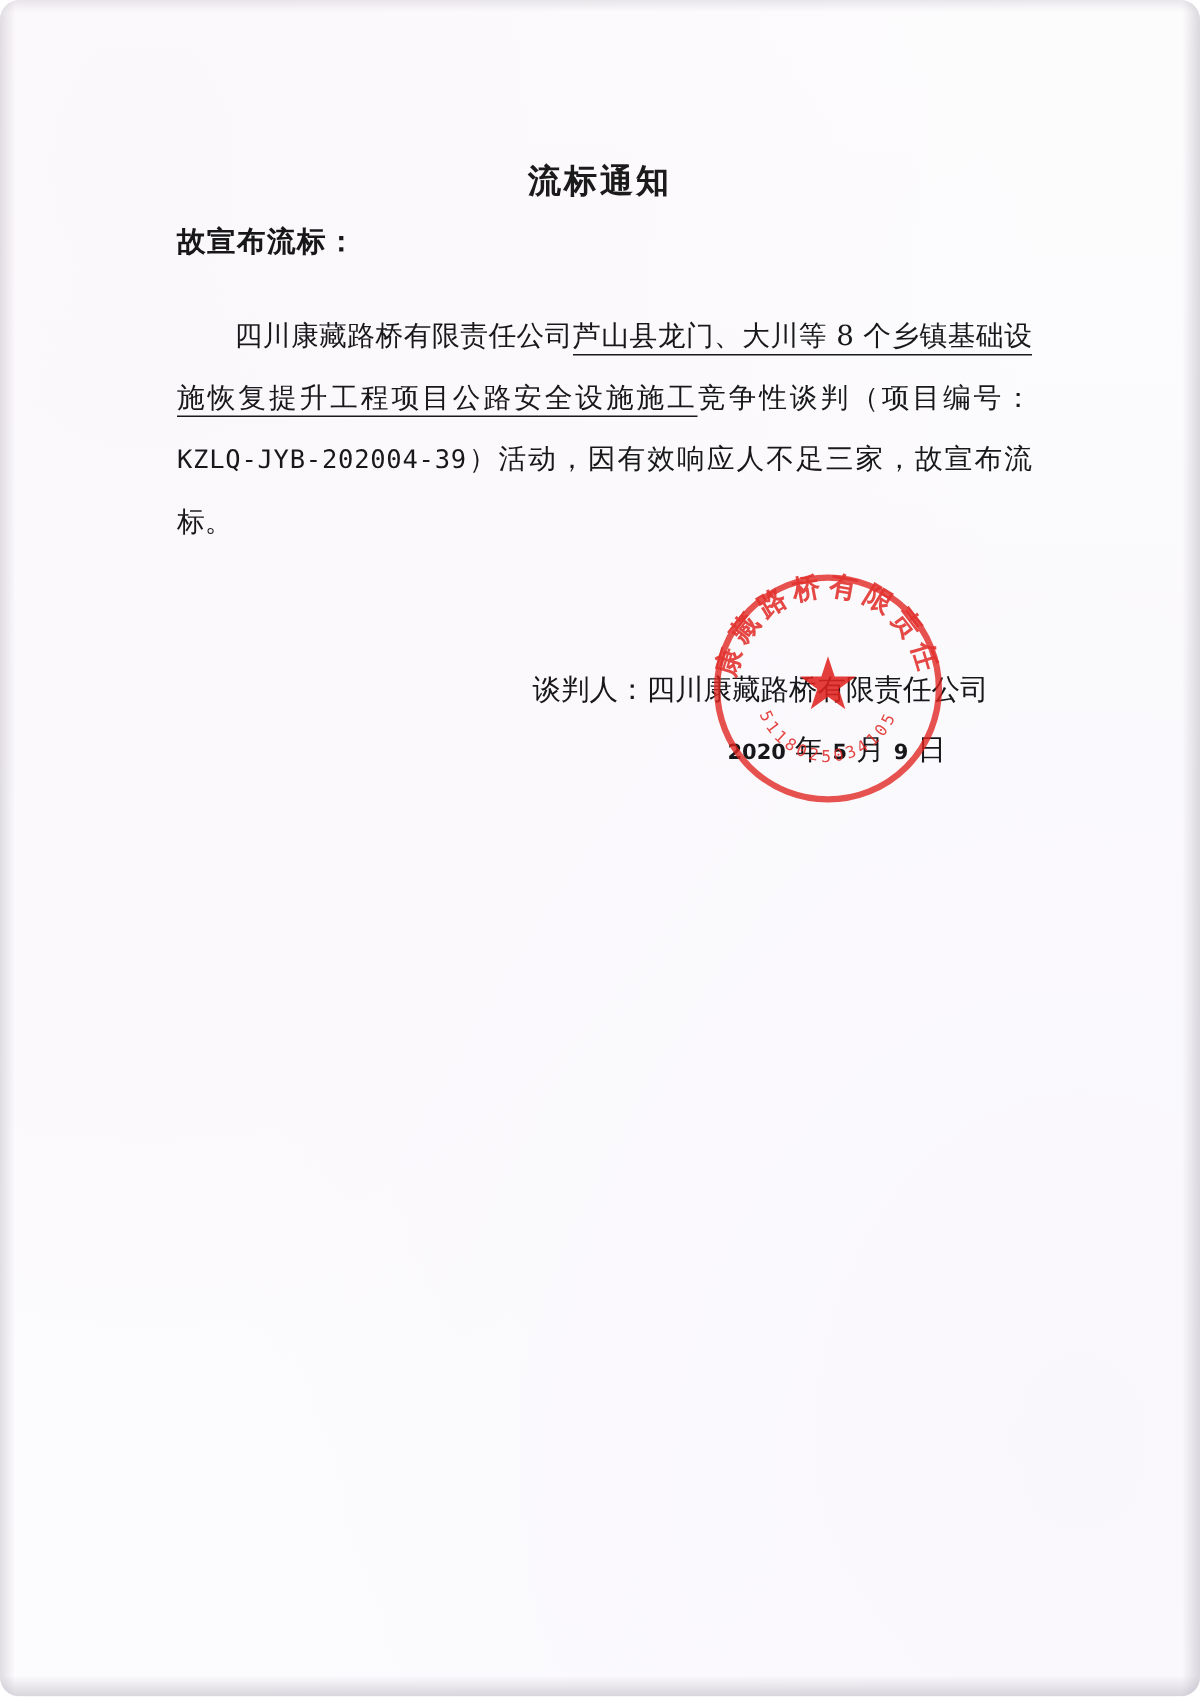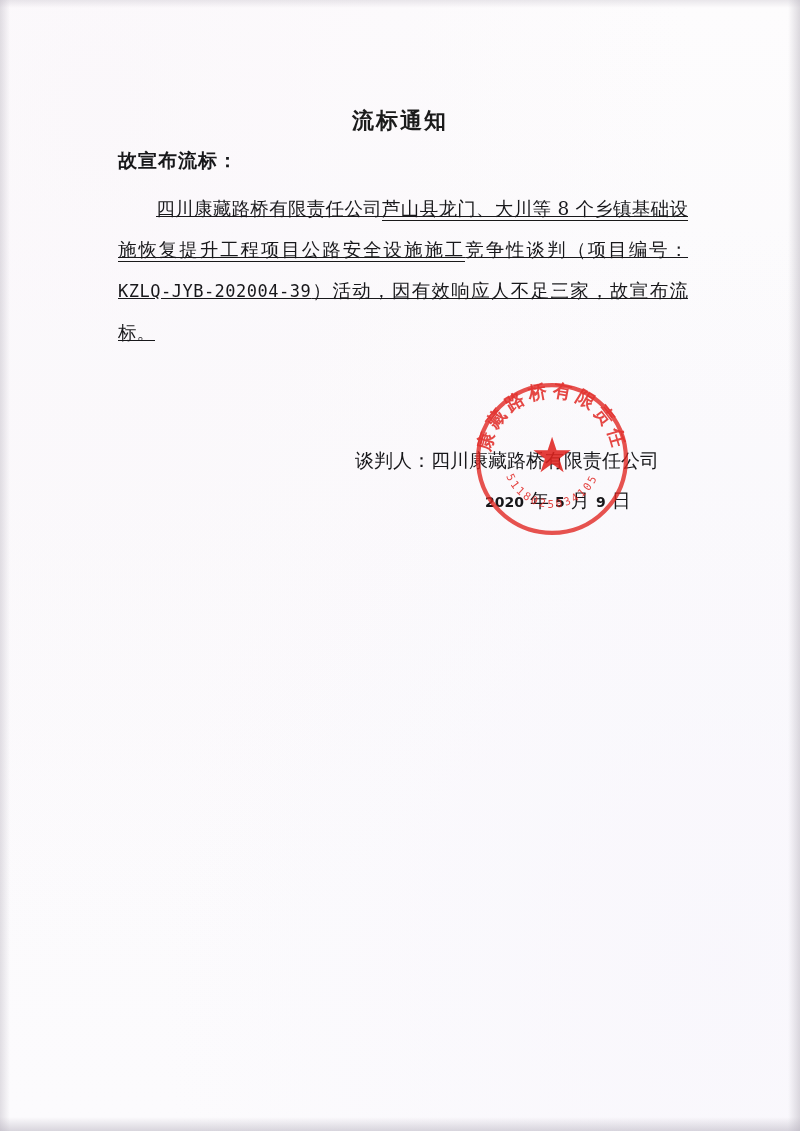--- a/index.html
+++ b/index.html
@@ -10,20 +10,21 @@
   body {
     font-family: "Liberation Serif", "DejaVu Serif", serif;
   }
   .page {
     position: relative;
     width: 800px;
     height: 1131px;
     margin: 0 auto;
     background: linear-gradient(180deg, #fdfcfd 0%, #fbfafc 40%, #fcfbfd 100%);
     overflow: hidden;
+    border-radius: 13px;
   }
   
   .page::before {
     content: "";
     position: absolute;
     inset: 0;
     pointer-events: none;
     background:
       radial-gradient(ellipse at 12% 10%, rgba(250,246,250,0.7), rgba(255,255,255,0) 60%),
       radial-gradient(ellipse at 90% 85%, rgba(248,246,252,0.8), rgba(255,255,255,0) 55%);
@@ -72,29 +73,28 @@
     left: 118px;
     font-size: 19px;
     font-weight: bold;
     letter-spacing: 1px;
     color: #17171a;
     font-family: "DejaVu Serif", "Liberation Serif", serif;
   }
 
   .body-block {
     position: absolute;
-    top: 188px;
+    top: 204px;
     left: 118px;
     width: 570px;
     font-size: 18.5px;
     line-height: 41px;
     color: #18181b;
     text-align: justify;
     font-family: "DejaVu Serif", "Liberation Serif", serif;
-    text-decoration: underline;
   }
   .body-block .indent {
     display: inline-block;
     width: 38px;
   }
   .underline-seg {
     border-bottom: 1.2px solid #1a1a1a;
     padding-bottom: 1px;
   }
   .mono {

